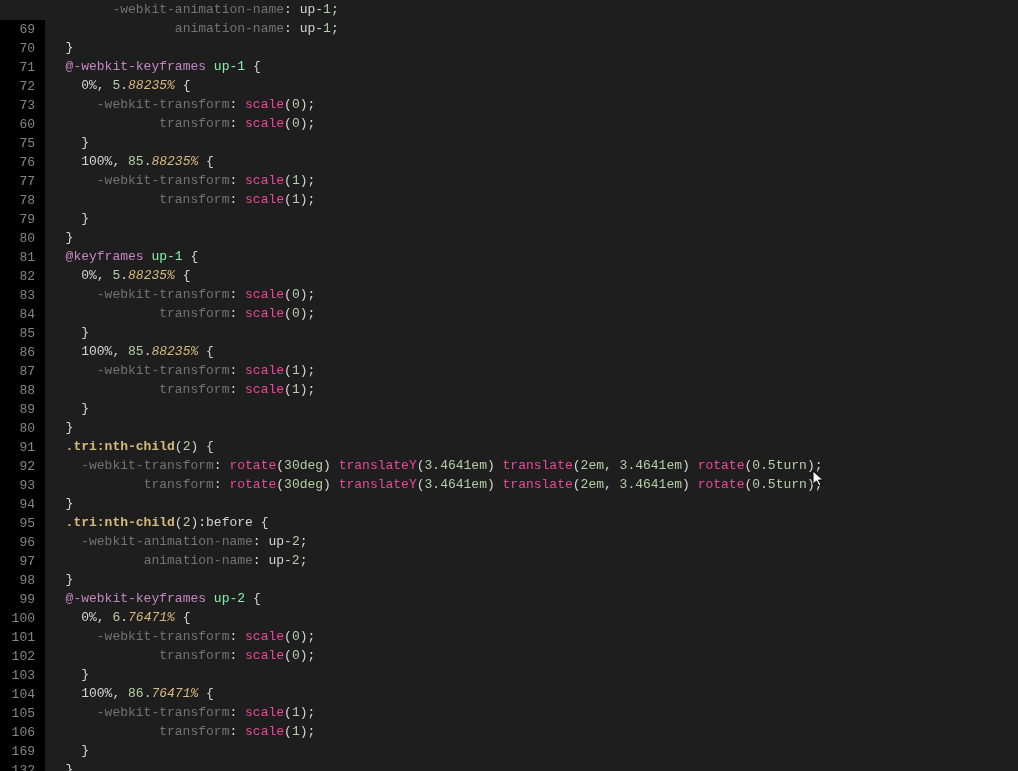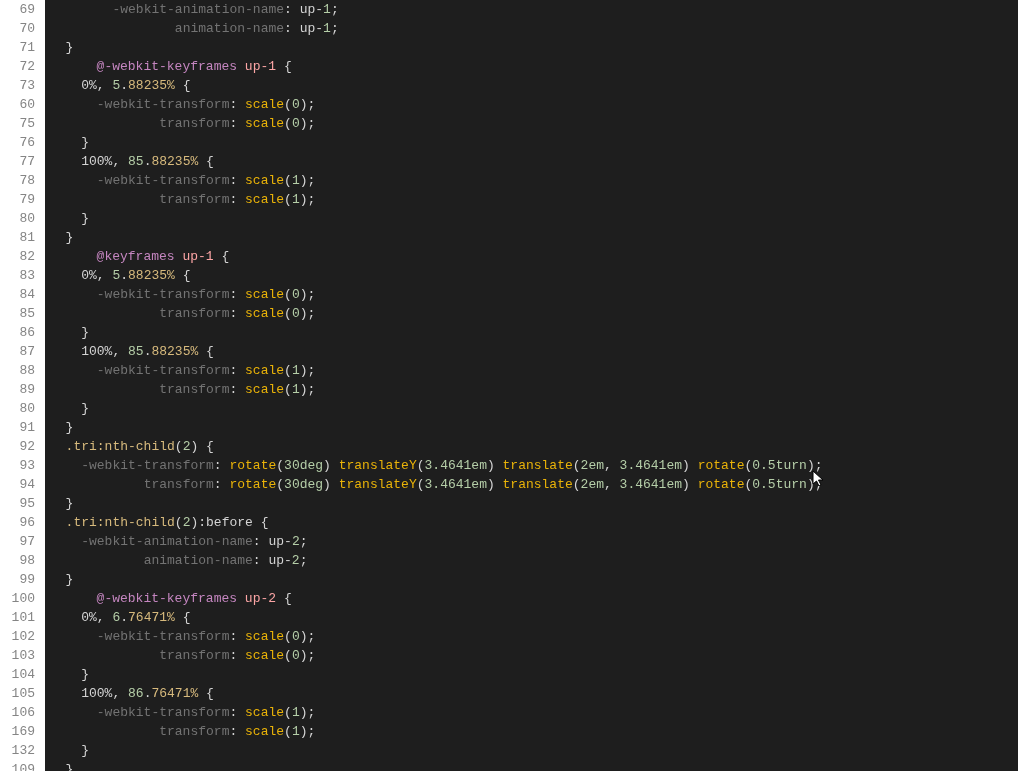--- a/index.html
+++ b/index.html
@@ -17,36 +17,37 @@
     display: flex;
     width: 100%;
     height: 100%;
   }
   .gutter {
     width: 45px;
     padding-right: 10px;
     text-align: right;
     color: #858585;
     user-select: none;
-    background: #ffffff;
+    background: #000000;
+    margin-top: 20px;
   }
   .gutter .ln { height: 19px; }
   .code {
     flex: 1;
     white-space: pre;
     padding-left: 5px;
   }
   .code-line { height: 19px; }
   .t-prop   { color: #737373; }   
-  .t-at     { color: #c586c0; margin-left: 31px; }   
+  .t-at     { color: #c586c0; }   
   .t-num    { color: #b5cea8; }   
-  .t-orange { color: #d7ba7d; }   
-  .t-func   { color: #eab308; }   
-  .t-sel    { color: #d7ba7d; }   
-  .t-aqua   { color: #fca5a5; }   
+  .t-orange { color: #d7ba7d; font-style: italic; }   
+  .t-func   { color: #ec4899; }   
+  .t-sel    { color: #d7ba7d; font-weight: bold; }   
+  .t-aqua   { color: #86efac; }   
   .t-white  { color: #d4d4d4; }
   .cursor {
     position: absolute;
     width: 11px;
     height: 16px;
     pointer-events: none;
   }
   .cursor svg { display: block; }
 </style>
 </head>

